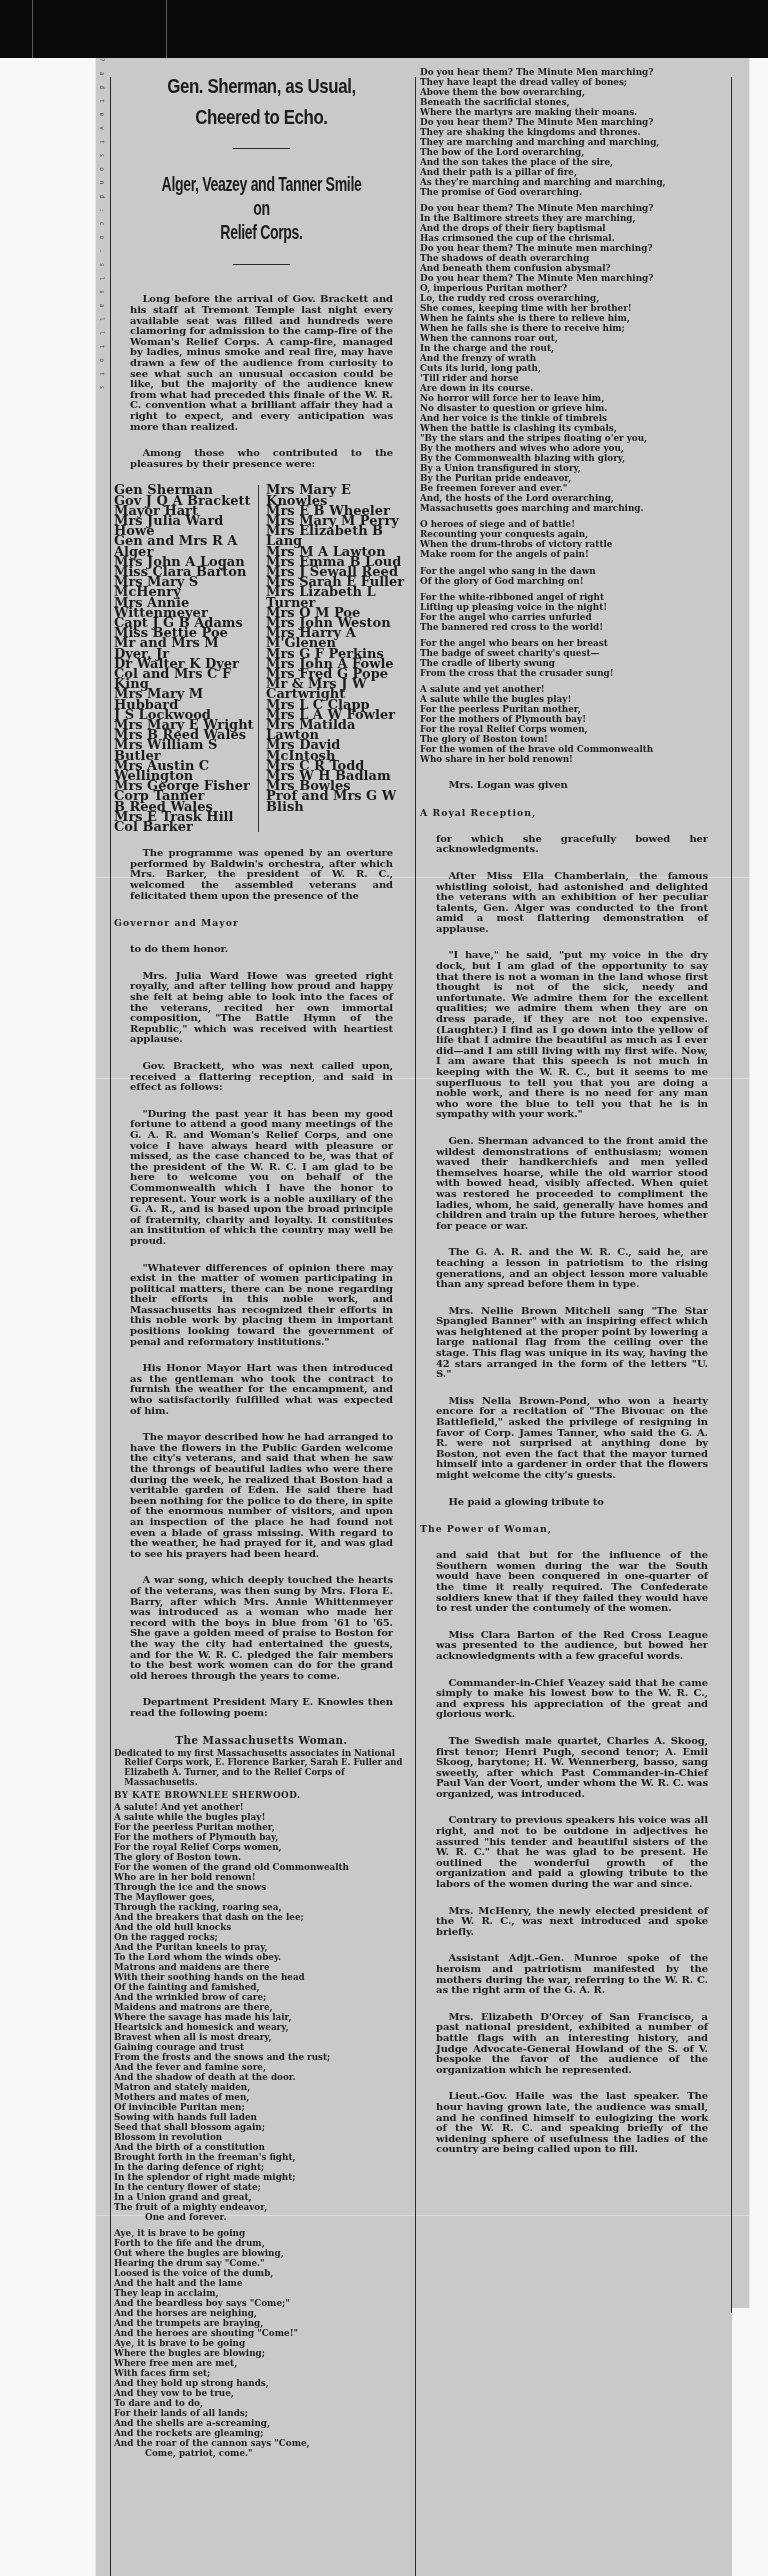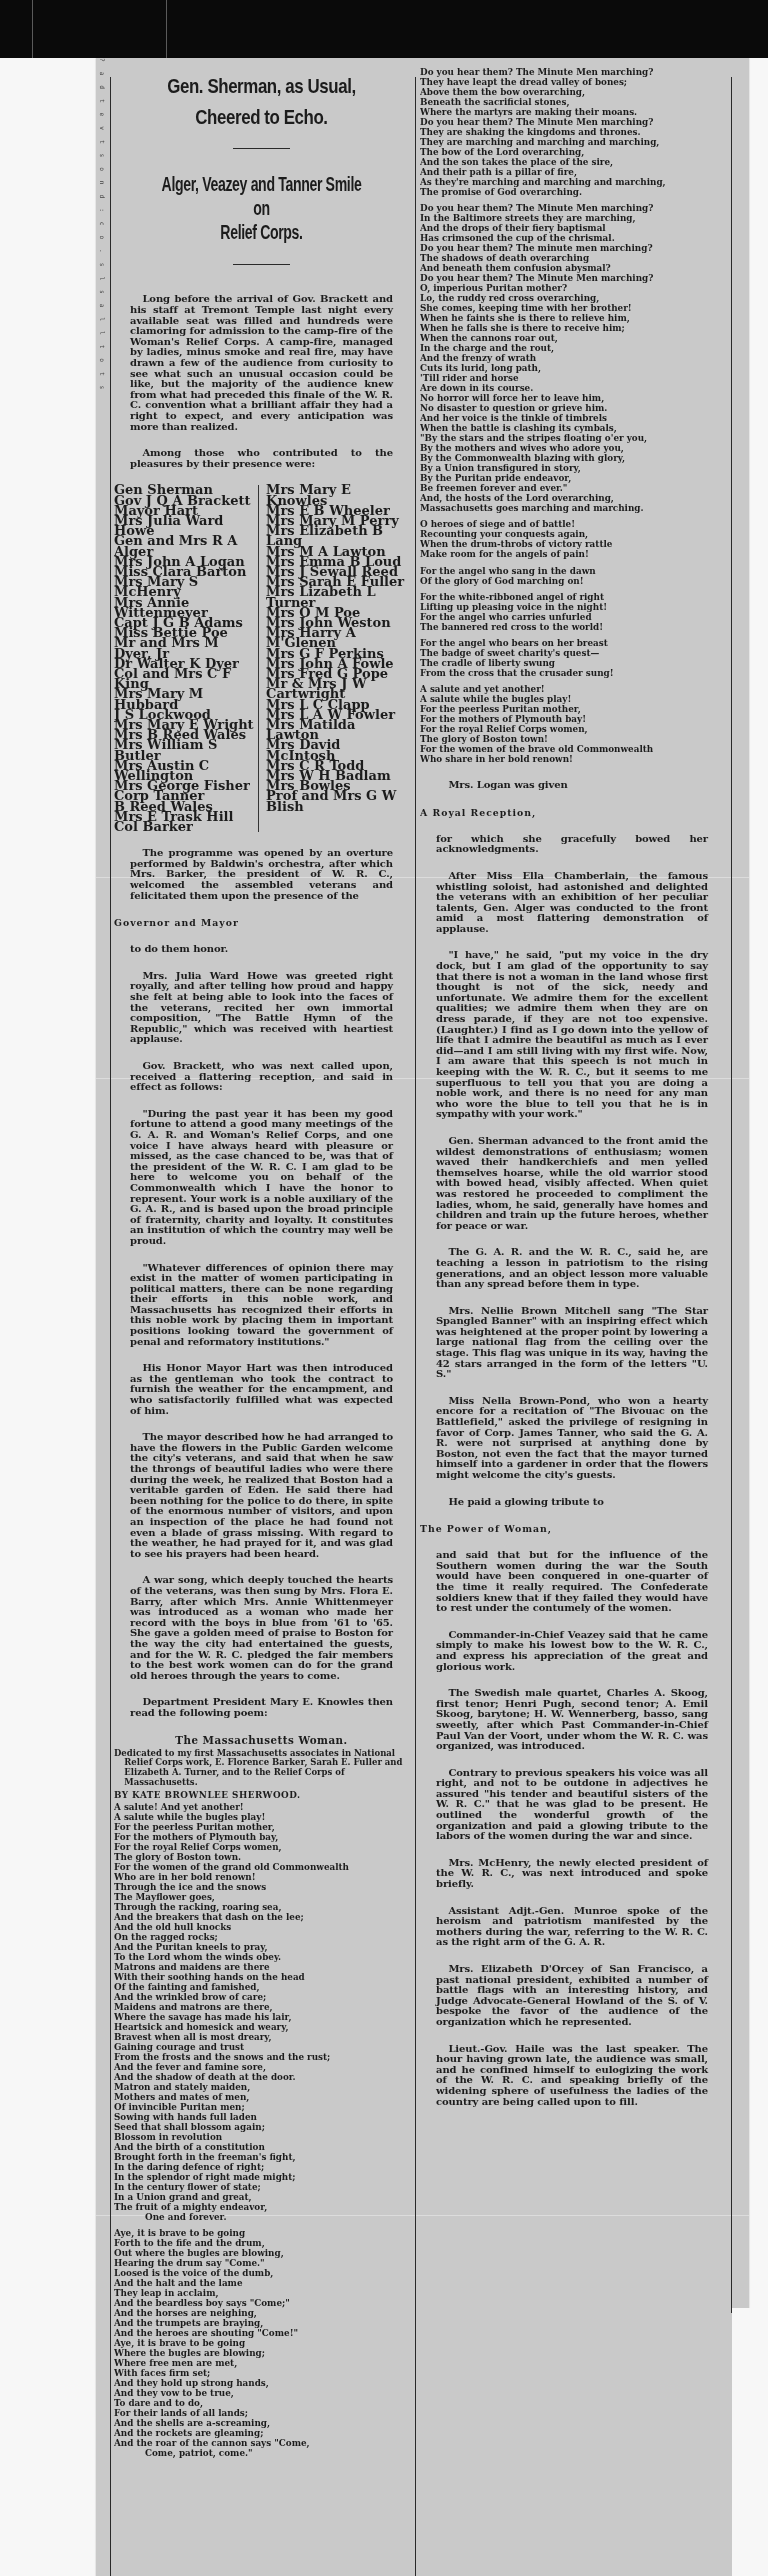--- a/index.html
+++ b/index.html
@@ -340,20 +340,21 @@
   <p class="body noindent">for which she gracefully bowed her acknowledgments.</p>
   <p class="body">After Miss Ella Chamberlain, the famous whistling soloist, had astonished and delighted the veterans with an exhibition of her peculiar talents, Gen. Alger was conducted to the front amid a most flattering demonstration of applause.</p>
   <p class="body">"I have," he said, "put my voice in the dry dock, but I am glad of the opportunity to say that there is not a woman in the land whose first thought is not of the sick, needy and unfortunate. We admire them for the excellent qualities; we admire them when they are on dress parade, if they are not too expensive. (Laughter.) I find as I go down into the yellow of life that I admire the beautiful as much as I ever did—and I am still living with my first wife. Now, I am aware that this speech is not much in keeping with the W. R. C., but it seems to me superfluous to tell you that you are doing a noble work, and there is no need for any man who wore the blue to tell you that he is in sympathy with your work."</p>
   <p class="body">Gen. Sherman advanced to the front amid the wildest demonstrations of enthusiasm; women waved their handkerchiefs and men yelled themselves hoarse, while the old warrior stood with bowed head, visibly affected. When quiet was restored he proceeded to compliment the ladies, whom, he said, generally have homes and children and train up the future heroes, whether for peace or war.</p>
   <p class="body">The G. A. R. and the W. R. C., said he, are teaching a lesson in patriotism to the rising generations, and an object lesson more valuable than any spread before them in type.</p>
   <p class="body">Mrs. Nellie Brown Mitchell sang "The Star Spangled Banner" with an inspiring effect which was heightened at the proper point by lowering a large national flag from the ceiling over the stage. This flag was unique in its way, having the 42 stars arranged in the form of the letters "U. S."</p>
   <p class="body">Miss Nella Brown-Pond, who won a hearty encore for a recitation of "The Bivouac on the Battlefield," asked the privilege of resigning in favor of Corp. James Tanner, who said the G. A. R. were not surprised at anything done by Boston, not even the fact that the mayor turned himself into a gardener in order that the flowers might welcome the city's guests.</p>
   <p class="body">He paid a glowing tribute to</p>
   <div class="subhead">The Power of Woman,</div>
   <p class="body noindent">and said that but for the influence of the Southern women during the war the South would have been conquered in one-quarter of the time it really required. The Confederate soldiers knew that if they failed they would have to rest under the contumely of the women.</p>
+  <p class="body">Miss Clara Barton of the Red Cross League was presented to the audience, but bowed her acknowledgments with a few graceful words.</p>
   <p class="body">Commander-in-Chief Veazey said that he came simply to make his lowest bow to the W. R. C., and express his appreciation of the great and glorious work.</p>
   <p class="body">The Swedish male quartet, Charles A. Skoog, first tenor; Henri Pugh, second tenor; A. Emil Skoog, barytone; H. W. Wennerberg, basso, sang sweetly, after which Past Commander-in-Chief Paul Van der Voort, under whom the W. R. C. was organized, was introduced.</p>
   <p class="body">Contrary to previous speakers his voice was all right, and not to be outdone in adjectives he assured "his tender and beautiful sisters of the W. R. C." that he was glad to be present. He outlined the wonderful growth of the organization and paid a glowing tribute to the labors of the women during the war and since.</p>
   <p class="body">Mrs. McHenry, the newly elected president of the W. R. C., was next introduced and spoke briefly.</p>
   <p class="body">Assistant Adjt.-Gen. Munroe spoke of the heroism and patriotism manifested by the mothers during the war, referring to the W. R. C. as the right arm of the G. A. R.</p>
   <p class="body">Mrs. Elizabeth D'Orcey of San Francisco, a past national president, exhibited a number of battle flags with an interesting history, and Judge Advocate-General Howland of the S. of V. bespoke the favor of the audience of the organization which he represented.</p>
   <p class="body">Lieut.-Gov. Haile was the last speaker. The hour having grown late, the audience was small, and he confined himself to eulogizing the work of the W. R. C. and speaking briefly of the widening sphere of usefulness the ladies of the country are being called upon to fill.</p>
 </div>
 
 <div class="clip-right-cut"></div>

